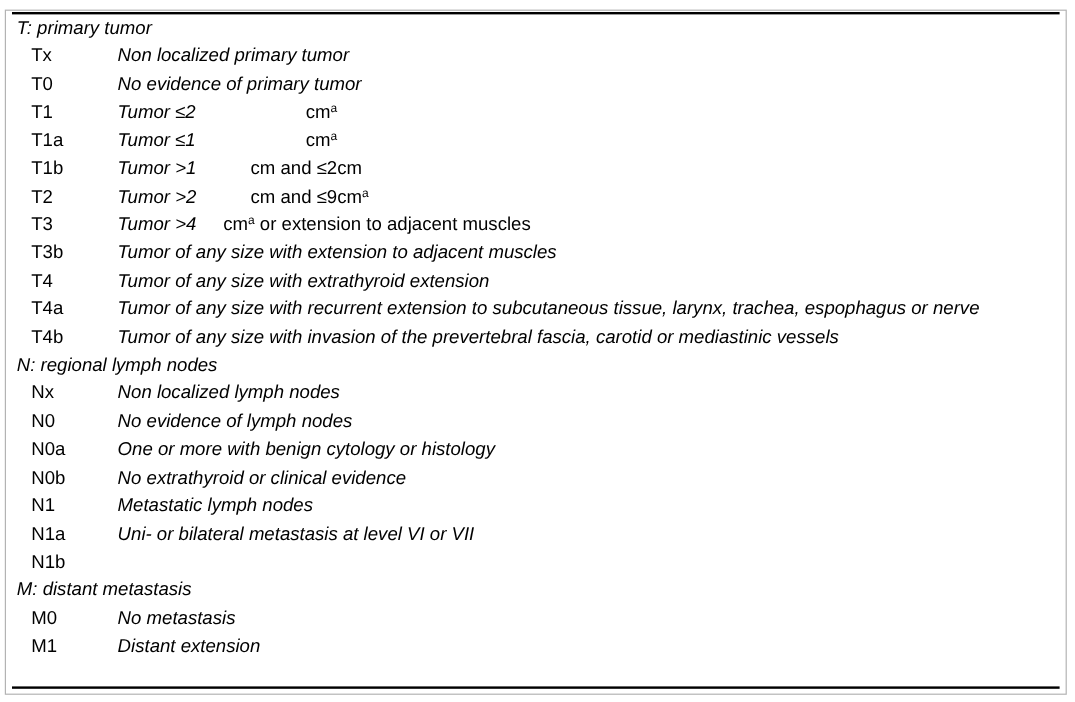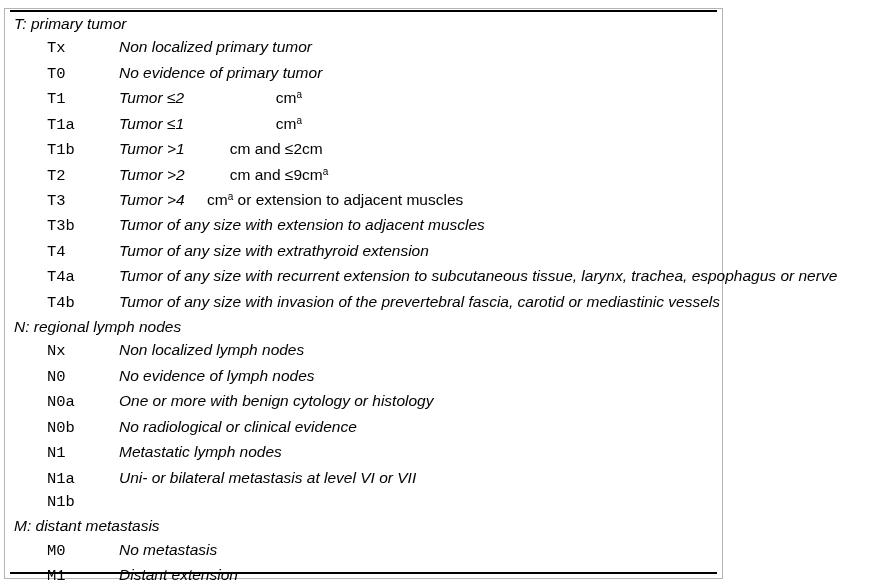--- a/index.html
+++ b/index.html
@@ -12,21 +12,21 @@
     position: relative;
     background: #ffffff;
     font-family: "Liberation Sans", "DejaVu Sans", sans-serif;
     color: #000000;
     overflow: hidden;
   }
   .outer-box {
     position: absolute;
     left: 4px;
     top: 8px;
-    width: 719px;
+    width: 885px;
     height: 571px;
     border: 1px solid #b3b3b3;
     box-sizing: border-box;
     background: #ffffff;
   }
   .rule {
     position: absolute;
     left: 5px;
     right: 5px;
     height: 2px;
@@ -45,24 +45,23 @@
   .section-header {
     font-style: italic;
     white-space: nowrap;
   }
   .row {
     display: flex;
     align-items: baseline;
   }
   .code {
     flex: none;
-    margin-left: 33px;
+    margin-left: 12px;
     width: 72px;
     white-space: nowrap;
-    font-family: Liberation Mono, monospace;
   }
   .desc {
     flex: 1;
     white-space: nowrap;
   }
   .seg { display: inline-block; }
   .seg-0 { min-width: 88px; font-style: italic; }
   .seg-1 { min-width: 95px; text-align: right; }
   .desc sup {
     font-size: 10px;
@@ -152,21 +151,21 @@
     <span class="desc"><span class="seg seg-0">No evidence of lymph nodes</span></span>
   </div>
 
   <div class="row">
     <span class="code">N0a</span>
     <span class="desc"><span class="seg seg-0">One or more with benign cytology or histology</span></span>
   </div>
 
   <div class="row">
     <span class="code">N0b</span>
-    <span class="desc"><span class="seg seg-0">No radiological or clinical evidence</span></span>
+    <span class="desc"><span class="seg seg-0">No extrathyroid or clinical evidence</span></span>
   </div>
 
   <div class="row">
     <span class="code">N1</span>
     <span class="desc"><span class="seg seg-0">Metastatic lymph nodes</span></span>
   </div>
 
   <div class="row">
     <span class="code">N1a</span>
     <span class="desc"><span class="seg seg-0">Uni- or bilateral metastasis at level VI or VII</span></span>

